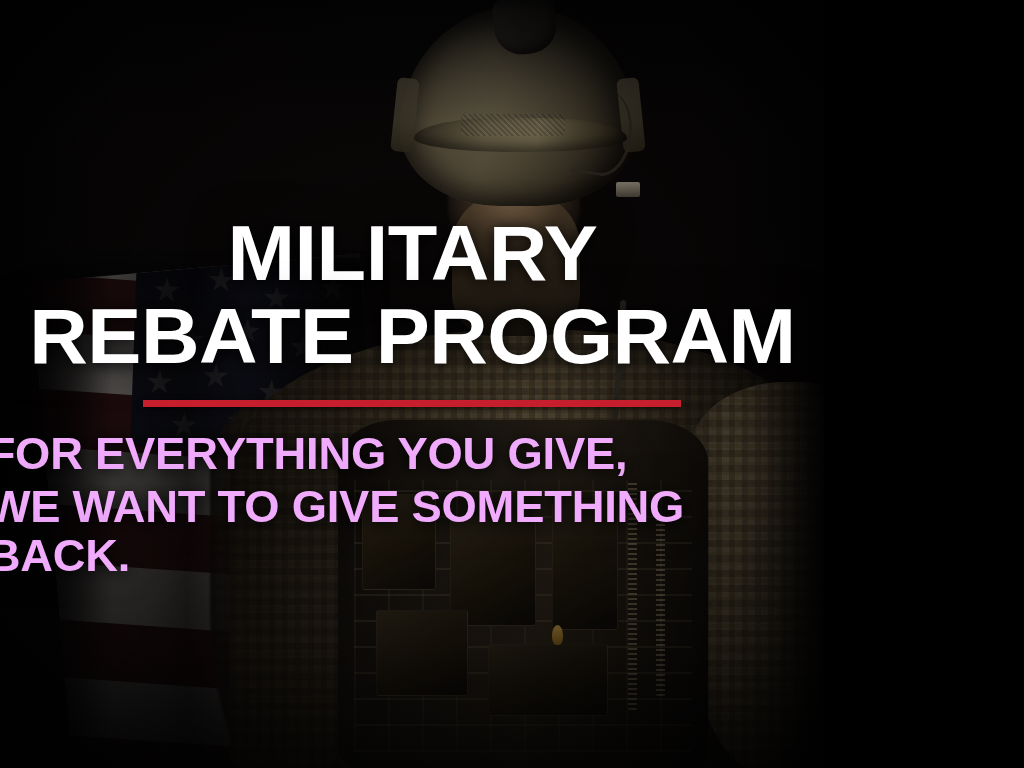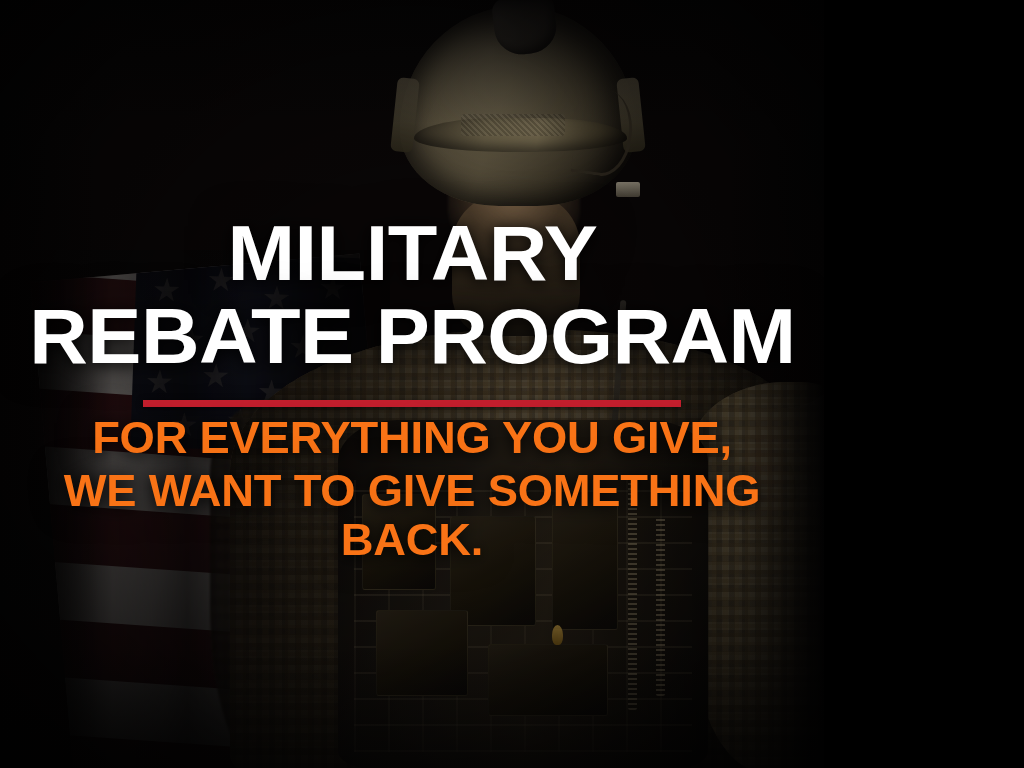--- a/index.html
+++ b/index.html
@@ -283,28 +283,27 @@
   }
 
   .rule {
     width:538px; height:7px;
     background:#c8202f;
     margin-top:26px;
     box-shadow:0 1px 6px rgba(0,0,0,.55);
   }
 
   .subhead {
-    text-align:center;
-    color:#f97316;
+    color:#f0abfc;
     font-family:"Liberation Sans", sans-serif;
     font-weight:700;
     font-size:44px;
     line-height:1.12;
     letter-spacing:-.2px;
-    margin-top:6px;
+    margin-top:22px;
     text-shadow:0 2px 13px rgba(0,0,0,.85), 0 0 34px rgba(0,0,0,.55);
   }
   .subhead .s1, .subhead .s2 { display:block; transform:scaleX(1.03); }
   .subhead .s2 { margin-top:4px; }
 </style>
 </head>
 <body>
 
 <div id="poster">
 

